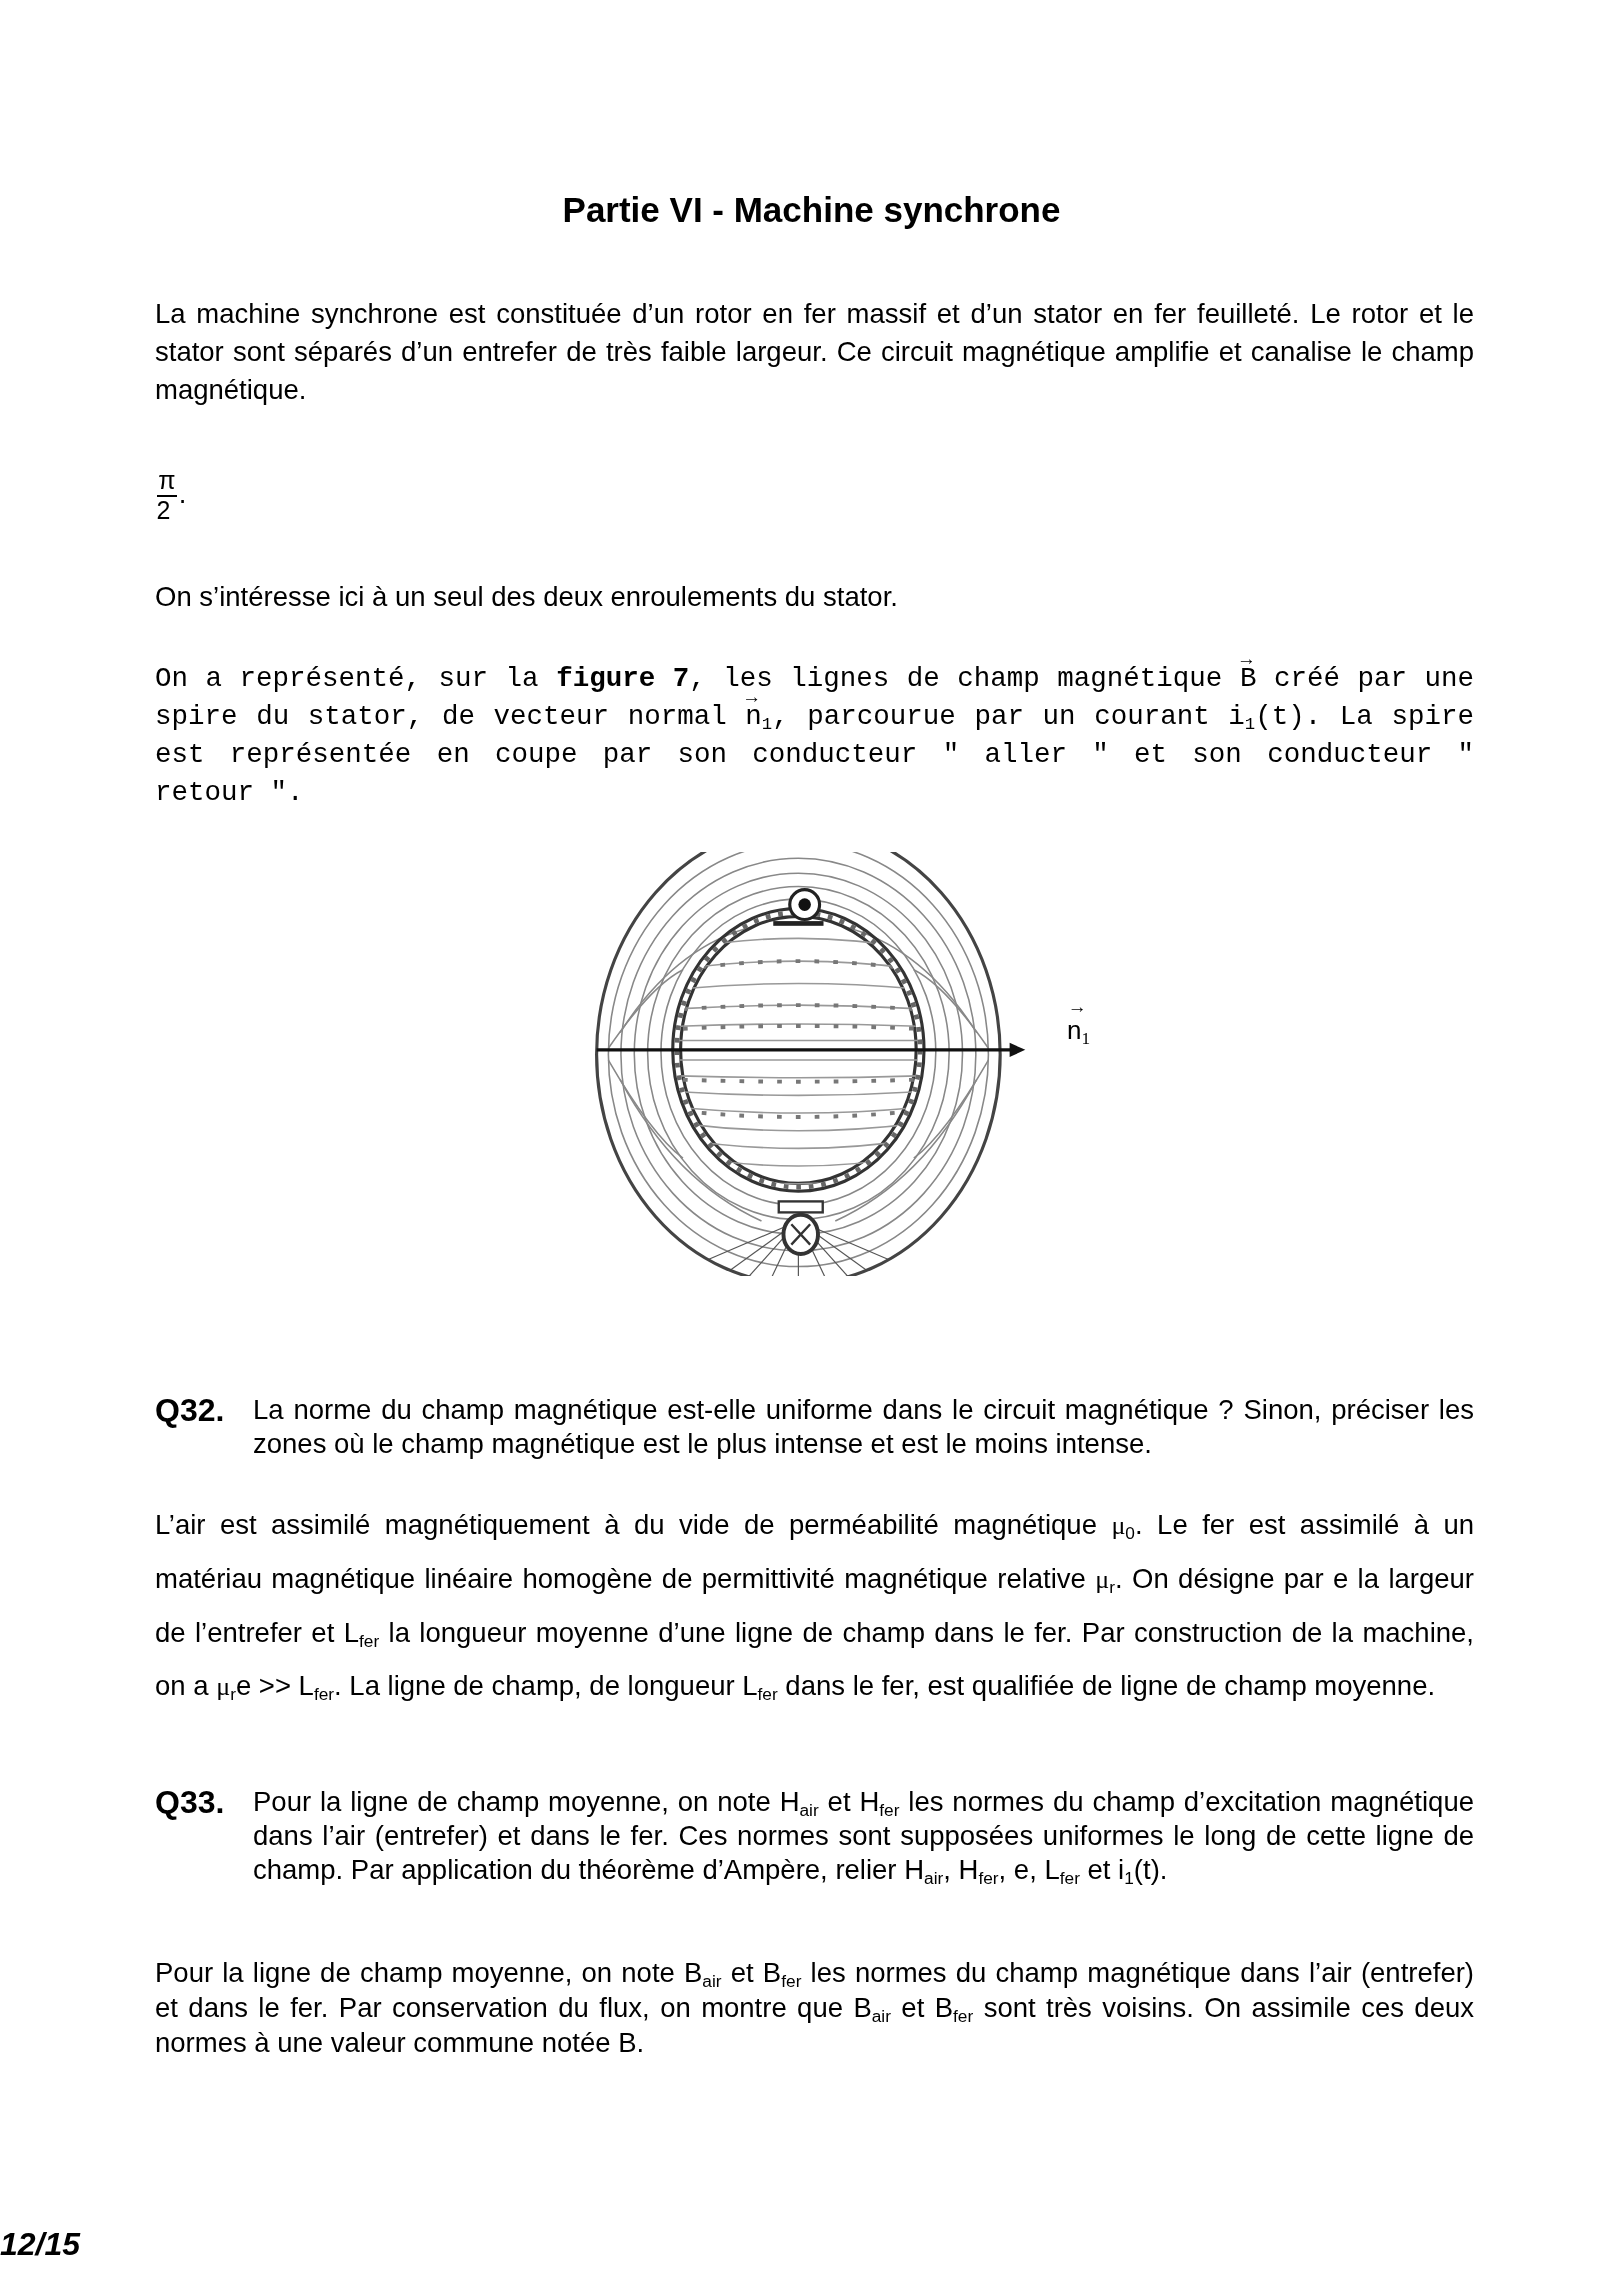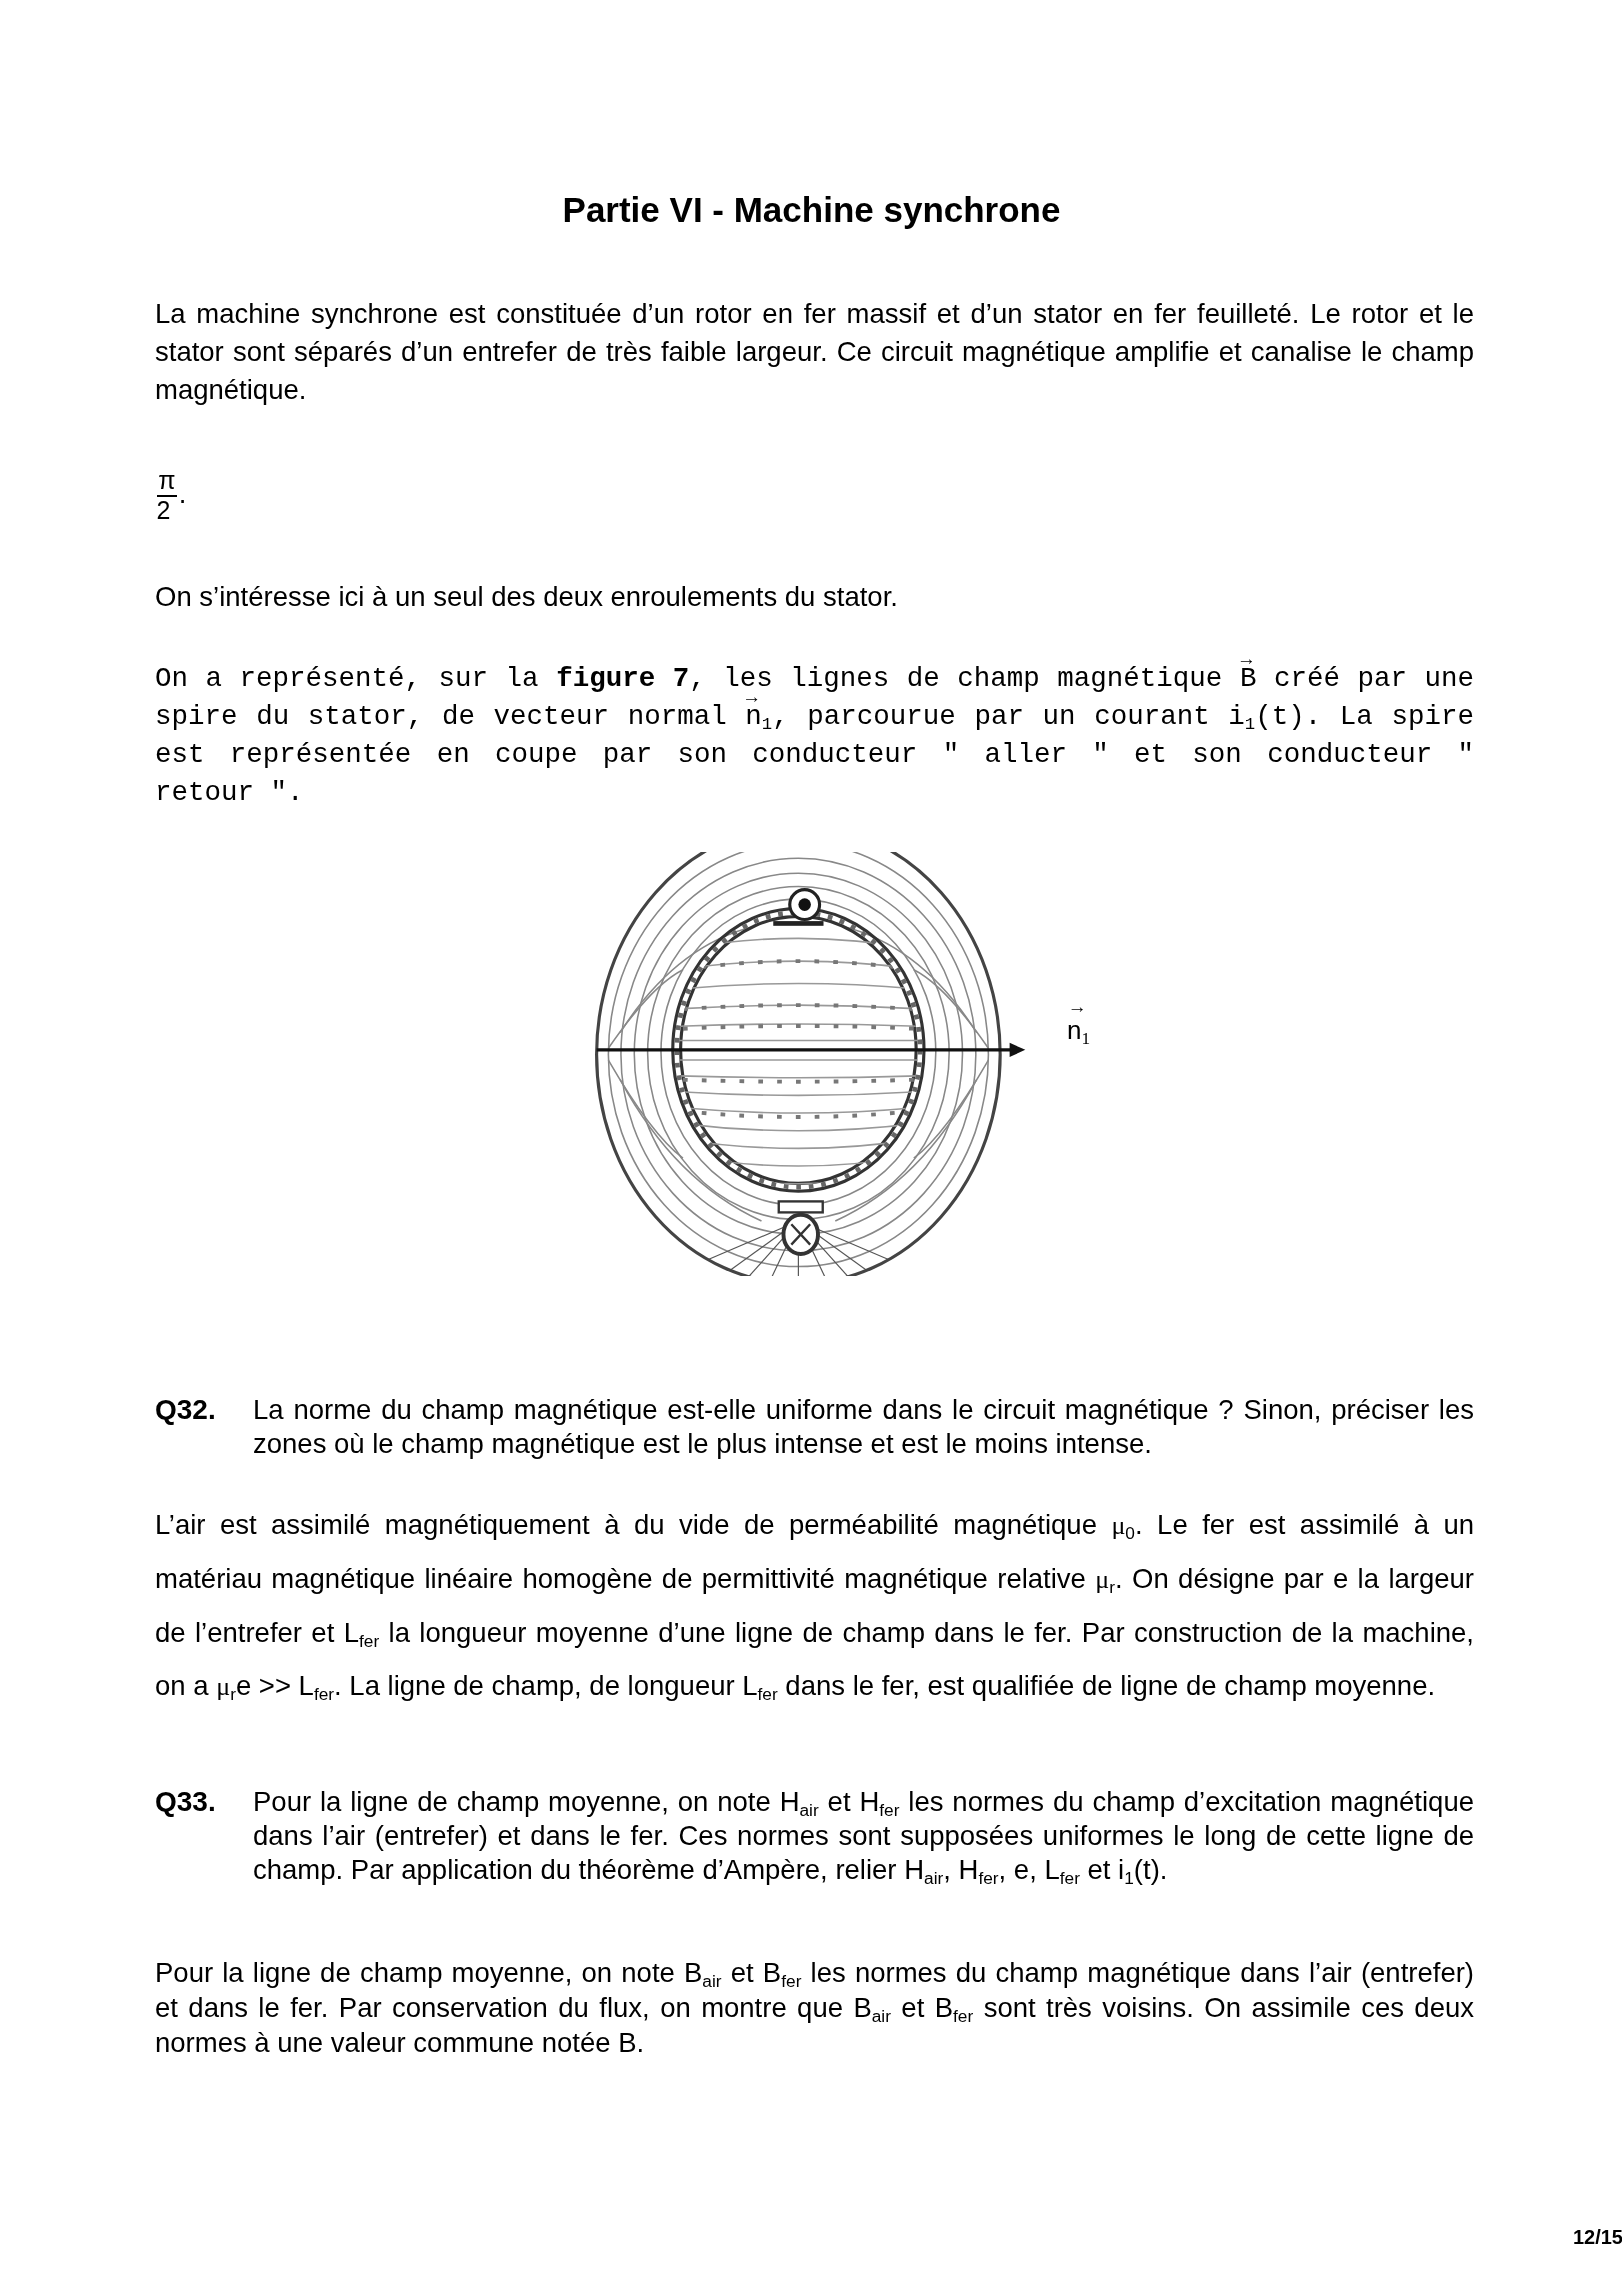--- a/index.html
+++ b/index.html
@@ -5,31 +5,31 @@
   html, body { margin:0; padding:0; background:#ffffff; }
   body { width:1623px; height:2295px; position:relative; overflow:hidden;
          font-family:"Liberation Sans", sans-serif; color:#000; }
   .page { position:absolute; left:0; top:0; width:1623px; height:2295px;margin-top:36px; }
   .title { position:absolute; top:154px; left:0; width:1623px; text-align:center;
            font-weight:bold; font-size:35px; }
   .para { position:absolute; left:155px; width:1319px; font-size:27.5px; line-height:38px;
           text-align:justify; }
   .para.last-left { text-align-last:left; }
   .q { position:absolute; left:155px; width:1319px; font-size:27.5px; line-height:34px; }
-  .q .qnum { position:absolute; left:0; top:0; font-weight:bold; font-size:28px; }
+  .q .qnum { position:absolute; left:0; top:0; font-weight:bold; font-size:32px; }
   .q .qtext { margin-left:98px; text-align:justify; text-align-last:left; }
   sub.s { font-size:17.3px; vertical-align:-4.7px; line-height:0; }
   .vec { position:relative; display:inline-block; }
   .vec::before { content:"\2192"; position:absolute; top:-19px; left:0.8px; font-size:19px; }
   .greek { font-family:"Liberation Serif", serif; font-size:26px; }
   .frac { display:inline-block; vertical-align:middle; text-align:center; line-height:1; font-size:25px; margin:0 1.6px; }
   .frac .num { display:block; border-bottom:2.4px solid #000; padding:0 1.6px 1.6px; }
   .frac .den { display:block; padding-top:1.6px; }
   .caption { position:absolute; top:1243px; left:0; width:1623px; text-align:center; font-size:27.5px; }
-  .footer { position:absolute; top:2190px; left:0; width:1623px; text-align:right; font-weight:bold; font-size:20px; }
+  .footer { position:absolute; top:2190px; left:0; width:1623px; text-align:left; font-weight:bold; font-size:32px;font-style:italic; }
   .figure { position:absolute; left:565px; top:816px; width:550px; height:424px; }
 </style>
 </head>
 <body>
 
 <div class="page">
 
   <div class="title">Partie VI - Machine synchrone</div>
 
   <div class="para" style="top:259px;">La machine synchrone est constituée d’un rotor en fer massif et d’un stator en fer feuilleté. Le rotor et le stator sont séparés d’un entrefer de très faible largeur. Ce circuit magnétique amplifie et canalise le champ magnétique.</div>

